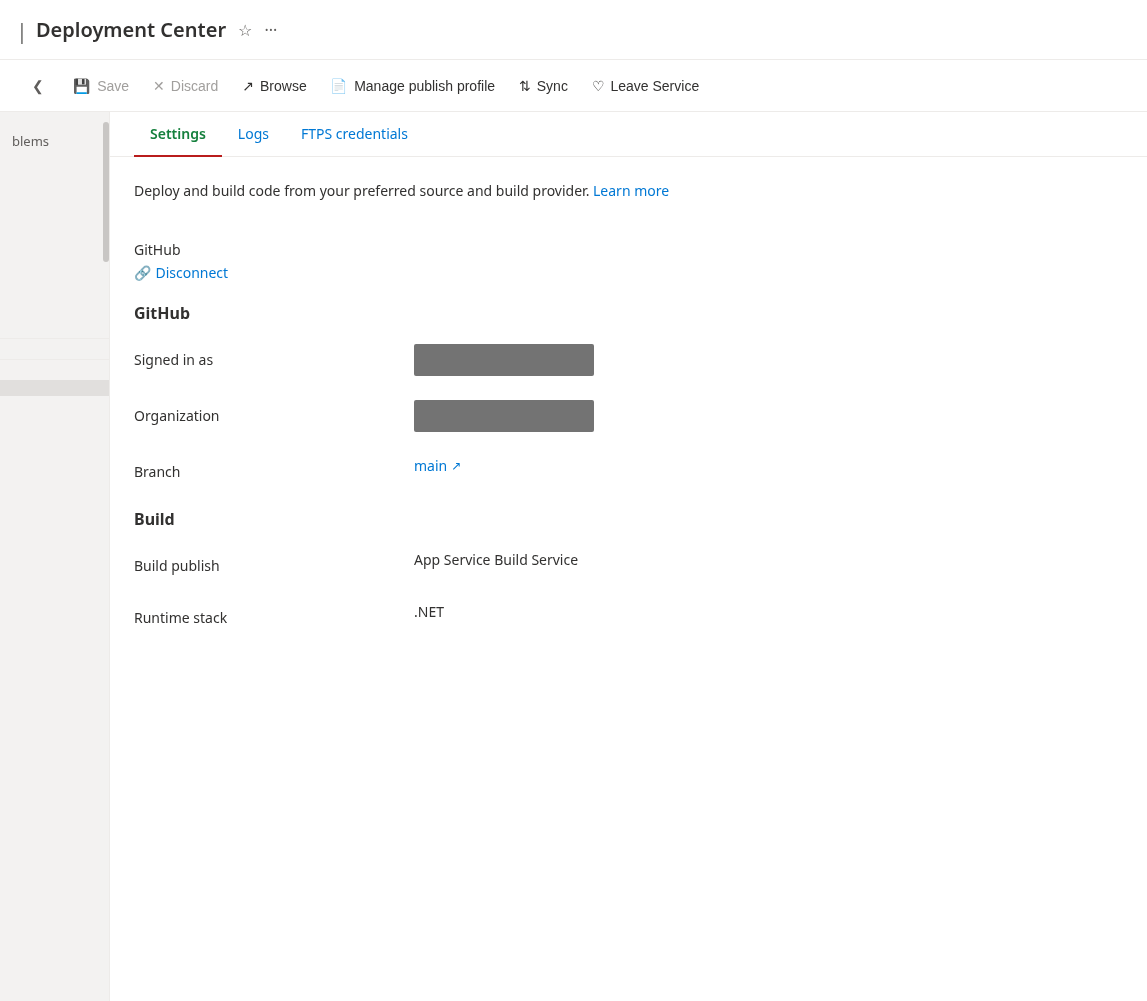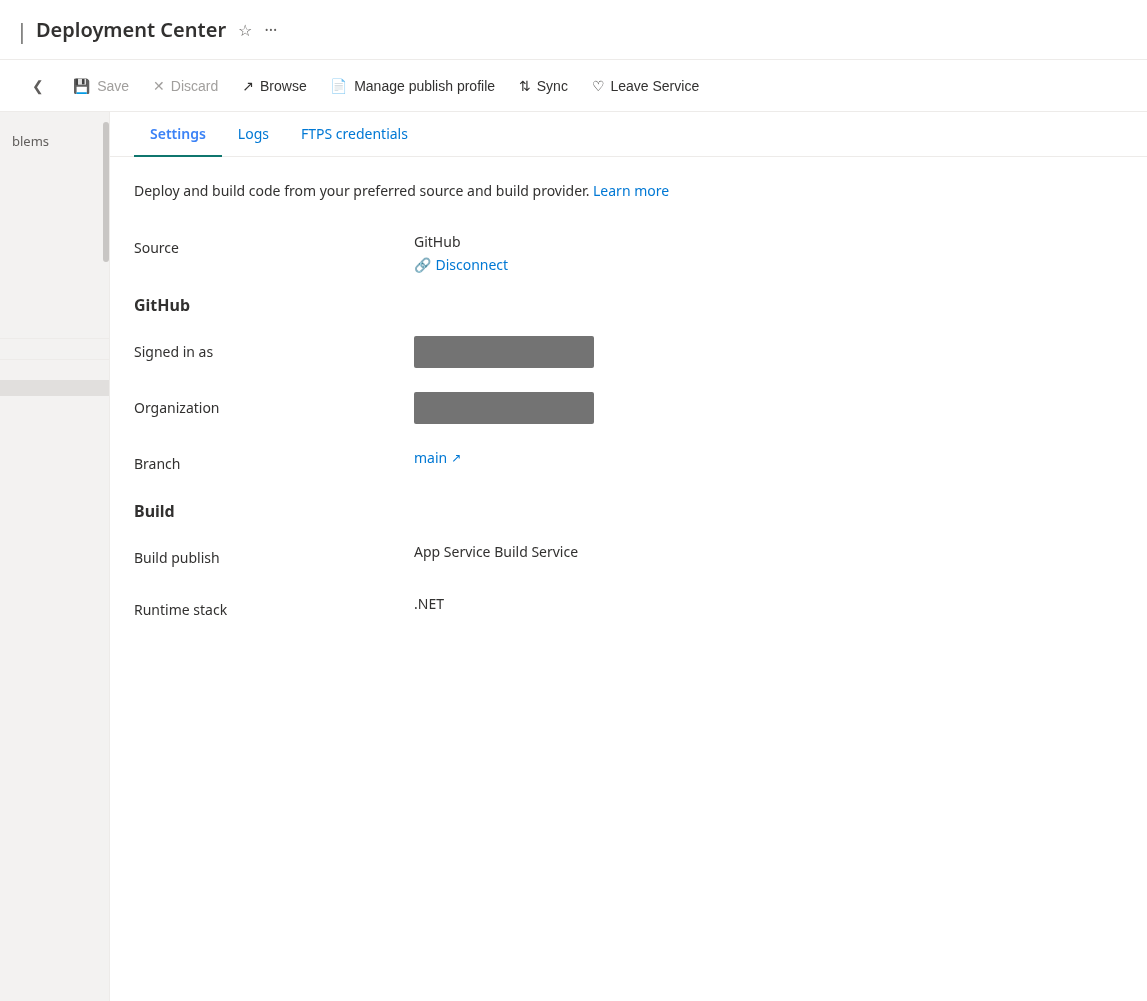--- a/index.html
+++ b/index.html
@@ -127,34 +127,34 @@
     .tab {
       padding: 12px 16px;
       font-size: 14px;
       cursor: pointer;
       color: #0078d4;
       border-bottom: 2px solid transparent;
       margin-bottom: -1px;
       text-decoration: none;
     }
     .tab.active {
-      color: #3b82f6;
-      border-bottom: 2px solid #0f766e;
+      color: #15803d;
+      border-bottom: 2px solid #b91c1c;
       font-weight: 600;
     }
 
     
     .content {
       padding: 24px 24px;
     }
 
     .description-text {
       font-size: 14px;
       color: #323130;
-      margin-bottom: 32px;
+      margin-bottom: 40px;
     }
     .learn-more-link {
       color: #0078d4;
       text-decoration: none;
       cursor: pointer;
     }
 
     
     .settings-row {
       display: flex;
@@ -320,21 +320,20 @@
     </div>
 
     <div class="content">
 
       <p class="description-text">
         <span>Deploy and build code from your preferred source and build provider.</span>
         <a class="learn-more-link">Learn more</a>
       </p>
 
       <div class="settings-row">
-        <div class="settings-label">Source</div>
         <div class="settings-value settings-value-with-link">
           <span>GitHub</span>
           <a class="disconnect-link">
             <span>🔗</span>
             <span>Disconnect</span>
           </a>
         </div>
       </div>
 
       <div class="section-header">GitHub</div>

